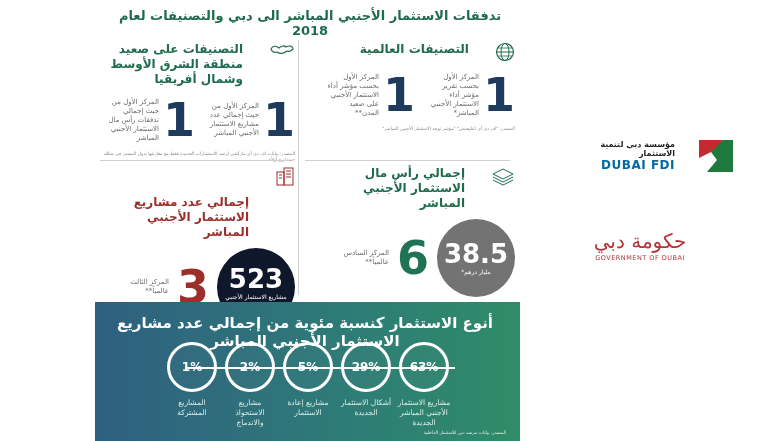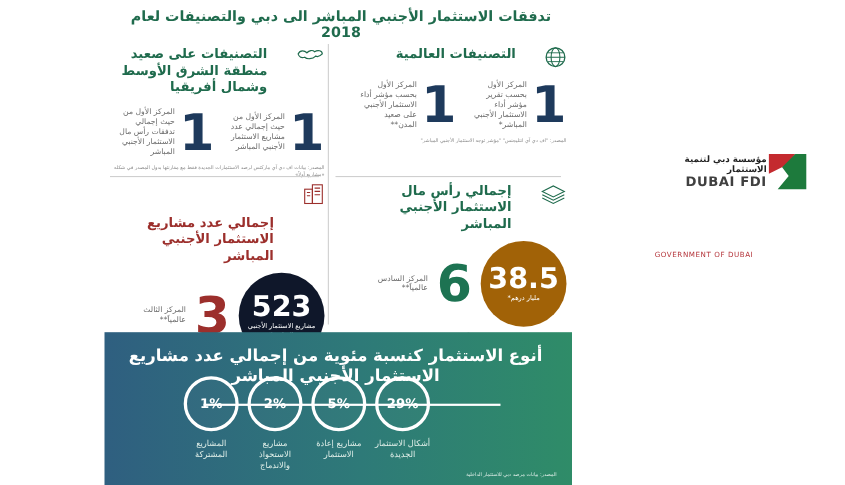--- a/index.html
+++ b/index.html
@@ -24,24 +24,24 @@
   .stat-num{font-size:46px;font-weight:bold;line-height:46px;}
   .bottom{position:absolute;left:95px;top:302px;width:425px;height:139px;background:linear-gradient(90deg,#2f5f80 0%,#2e7a78 55%,#2f8c68 100%);}
   .bottom-title{position:absolute;left:10px;right:15px;top:12px;direction:rtl;text-align:center;color:#fff;font-weight:bold;font-size:15px;}
   .steps{position:absolute;left:70px;top:40px;width:320px;height:100px;}
   .line{position:absolute;top:25px;left:20px;width:270px;height:2px;background:#fff;}
   .step{position:absolute;top:0;width:54px;text-align:center;}
   .ring{width:44px;height:44px;border:3px solid #fff;border-radius:50%;margin:0 auto;display:flex;align-items:center;justify-content:center;color:#fff;font-weight:bold;font-size:12px;background:rgba(255,255,255,0.02);}
   .step-label{direction:rtl;color:#dfeee8;font-size:7.5px;line-height:10px;margin-top:6px;}
   .bottom-source{position:absolute;right:14px;bottom:6px;direction:rtl;color:#dfeee8;font-size:4.5px;}
   .icon{display:inline-flex;align-items:center;justify-content:center;}
-  .logo-fdi{position:absolute;left:585px;top:133px;width:150px;height:45px;display:flex;align-items:center;gap:0;}
+  .logo-fdi{position:absolute;left:585px;top:133px;width:150px;height:45px;display:flex;align-items:center;gap:22px;}
   .fdi-text{display:flex;flex-direction:column;align-items:flex-end;}
   .fdi-ar{font-size:8px;line-height:9px;color:#222;font-weight:bold;direction:rtl;}
-  .fdi-en{font-size:12px;font-weight:bold;color:#404040;letter-spacing:0.5px;}
+  .fdi-en{font-size:12px;font-weight:bold;color:#0369a1;letter-spacing:0.5px;}
   .logo-gov{position:absolute;left:585px;top:228px;width:110px;height:50px;text-align:center;}
   .gov-ar{font-family:"DejaVu Serif",serif;font-size:20px;color:#b4343a;direction:rtl;line-height:26px;}
   .gov-en{font-size:6.5px;color:#b4343a;letter-spacing:0.5px;}
 </style>
 </head>
 <body>
 
 <div class="infographic">
   <div class="title">تدفقات الاستثمار الأجنبي المباشر الى دبي والتصنيفات لعام 2018</div>
 
@@ -104,21 +104,21 @@
             <g fill="none" stroke="#1f6b4d" stroke-width="1">
               <path d="M2 8 L12 3 L22 8 L12 13 Z"></path>
               <path d="M2 11 L12 16 L22 11"></path>
               <path d="M2 14 L12 19 L22 14"></path>
             </g>
           </svg>
       </span>
       <span class="head-text green" style="width:130px;">إجمالي رأس مال الاستثمار الأجنبي المباشر</span>
     </div>
     <div class="stat-row">
-      <div class="big-circle" style="background:#a16207;">
+      <div class="big-circle" style="background:#737373;">
         <span class="num">38.5</span>
         <span class="unit">مليار درهم*</span>
       </div>
       <span class="stat-num" style="color:#1d7352;">6</span>
       <span class="rank-text">المركز السادس عالمياً**</span>
     </div>
     <div class="source" style="margin-top:6px;">المصدر: "مرصد دبي للاستثمار" "بيانات اف دي آي ماركتس لرصد الاستثمارات الجديدة فقط مع مقارنتها بدول المصدر في شكله «مشاريع أولاً»"</div>
   </div>
 
   <div class="panel" style="left:95px;top:166px;width:200px;">
@@ -162,33 +162,38 @@
         <div class="step-label">مشاريع الاستحواذ والاندماج</div>
       </div>
       <div class="step" style="left:116px;">
         <div class="ring">5%</div>
         <div class="step-label">مشاريع إعادة الاستثمار</div>
       </div>
       <div class="step" style="left:174px;">
         <div class="ring">29%</div>
         <div class="step-label">أشكال الاستثمار الجديدة</div>
       </div>
+      <div class="step" style="left:232px;">
+        <div class="ring">63%</div>
+        <div class="step-label">مشاريع الاستثمار الأجنبي المباشر الجديدة</div>
+      </div>
     </div>
     <div class="bottom-source">المصدر: بيانات مرصد دبي للاستثمار الداخلية</div>
   </div>
 </div>
 
 <div class="logo-fdi">
   <div class="fdi-text">
     <span class="fdi-ar">مؤسسة دبي لتنمية الاستثمار</span>
     <span class="fdi-en">DUBAI FDI</span>
   </div>
   <span class="icon">
     <svg width="38" height="36" viewBox="0 0 38 36">
         <path d="M2 2 L26 2 L18 12 L2 20 Z" fill="#c42a2f"></path>
         <path d="M26 2 L36 2 L36 34 L10 34 L20 22 L14 14 Z" fill="#1d7a3c"></path>
       </svg>
   </span>
 </div>
 
 <div class="logo-gov">
+  <div class="gov-ar">حكومة دبي</div>
   <div class="gov-en">GOVERNMENT OF DUBAI</div>
 </div>
 
 </body></html>

